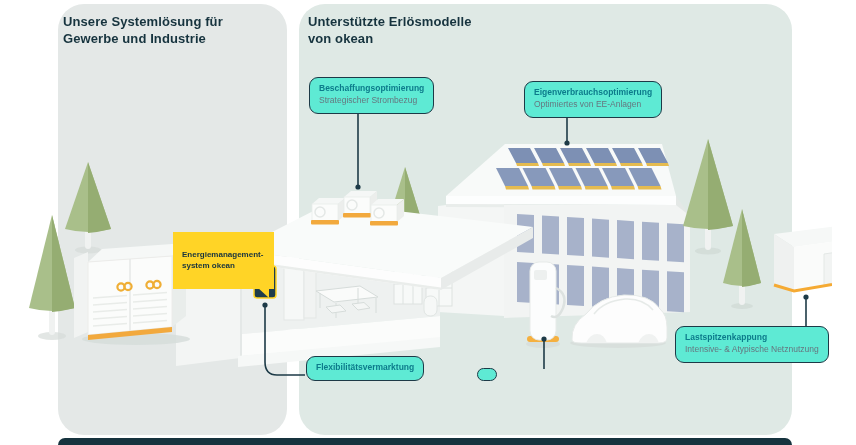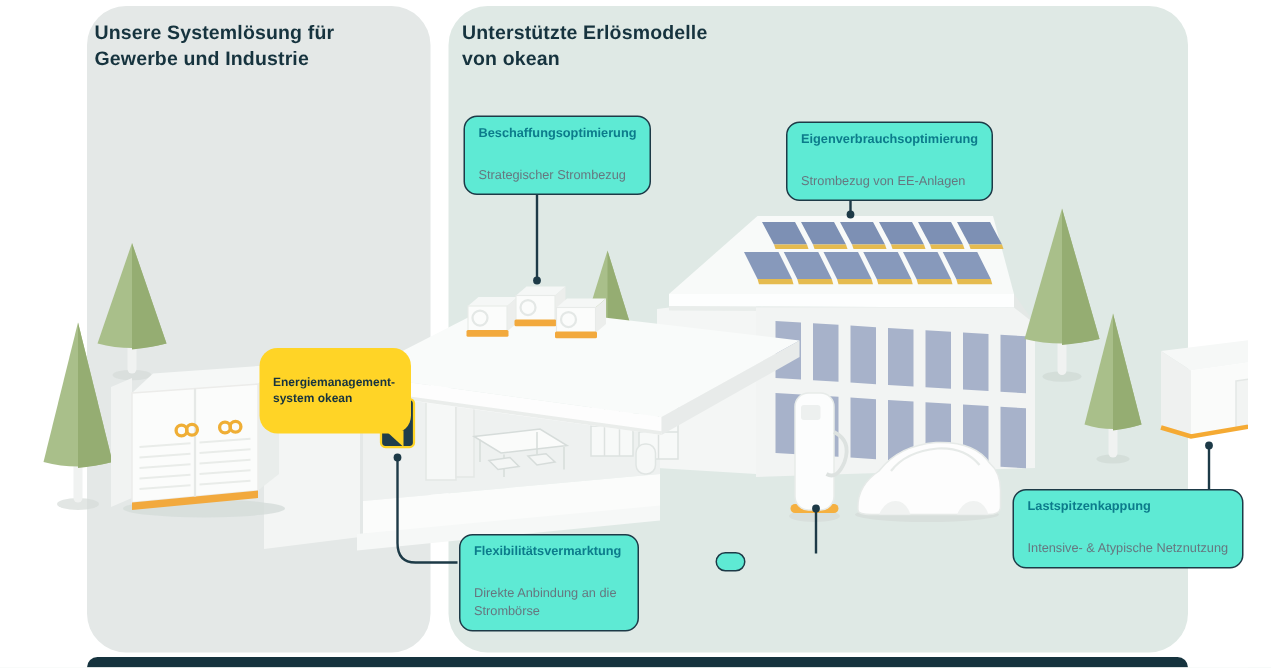--- a/index.html
+++ b/index.html
@@ -11,29 +11,29 @@
   .panel-title{position:absolute;margin:0;font-size:13px;font-weight:700;color:#16333e;
                line-height:1.32;white-space:pre-line;letter-spacing:.1px;}
   .title-left{left:63px;top:13px;}
   .title-right{left:308px;top:13px;}
   .bottom-bar{position:absolute;left:58px;top:438px;width:734px;height:7px;background:#16333e;
               border-radius:10px 10px 0 0;}
   .scene{position:absolute;left:0;top:0;}
   .callout{position:absolute;background:#5eead4;border:1.5px solid #1d3a47;border-radius:9px;
            padding:5px 9px 6px 9px;font-size:8.5px;line-height:1.4;box-sizing:border-box;}
   .callout-title{color:#0c7b8b;font-weight:700;white-space:nowrap;}
-  .callout-desc{color:#66767f;white-space:nowrap;margin-top:16px;}
+  .callout-desc{color:#66767f;white-space:nowrap;}
   .co-beschaffung{left:309px;top:77px;}
   .co-eigenverbrauch{left:524px;top:81px;}
   .co-flex{left:306px;top:356px;}
   .co-flex .callout-desc{white-space:normal;max-width:100px;}
   .co-smart{left:477px;top:368px;}
   .co-last{left:675px;top:326px;}
   .bubble{position:absolute;left:173px;top:232px;width:101px;box-sizing:border-box;
-          background:#ffd426;border-radius:12px;padding:7px 9px;color:#17333f;
+          background:#ffd426;border-radius:0;padding:7px 9px;color:#17333f;
           font-size:8px;font-weight:700;line-height:1.35;white-space:pre-line;}
   .bubble-tail{position:absolute;right:5px;bottom:-9px;width:0;height:0;
                border-top:11px solid #ffd426;border-left:12px solid transparent;}
 </style>
 </head>
 <body>
 
 <div class="canvas">
 
   <div class="panel panel-left"></div>
@@ -262,25 +262,24 @@
         <circle cx="806" cy="297" r="2.6"></circle>
     </g>
   </svg>
 
   <div class="callout co-beschaffung">
     <div class="callout-title">Beschaffungsoptimierung</div>
     <div class="callout-desc">Strategischer Strombezug</div>
   </div>
   <div class="callout co-eigenverbrauch">
     <div class="callout-title">Eigenverbrauchsoptimierung</div>
-    <div class="callout-desc">Strombezug von EE-Anlagen</div>
+    <div class="callout-desc">Optimiertes von EE-Anlagen</div>
   </div>
   <div class="callout co-flex">
     <div class="callout-title">Flexibilitätsvermarktung</div>
-    <div class="callout-desc">Direkte Anbindung an die Strombörse</div>
   </div>
   <div class="callout co-smart">
   </div>
   <div class="callout co-last">
     <div class="callout-title">Lastspitzenkappung</div>
     <div class="callout-desc">Intensive- &amp; Atypische Netznutzung</div>
   </div>
 
   <div class="bubble">
     <span>Energiemanagement-

